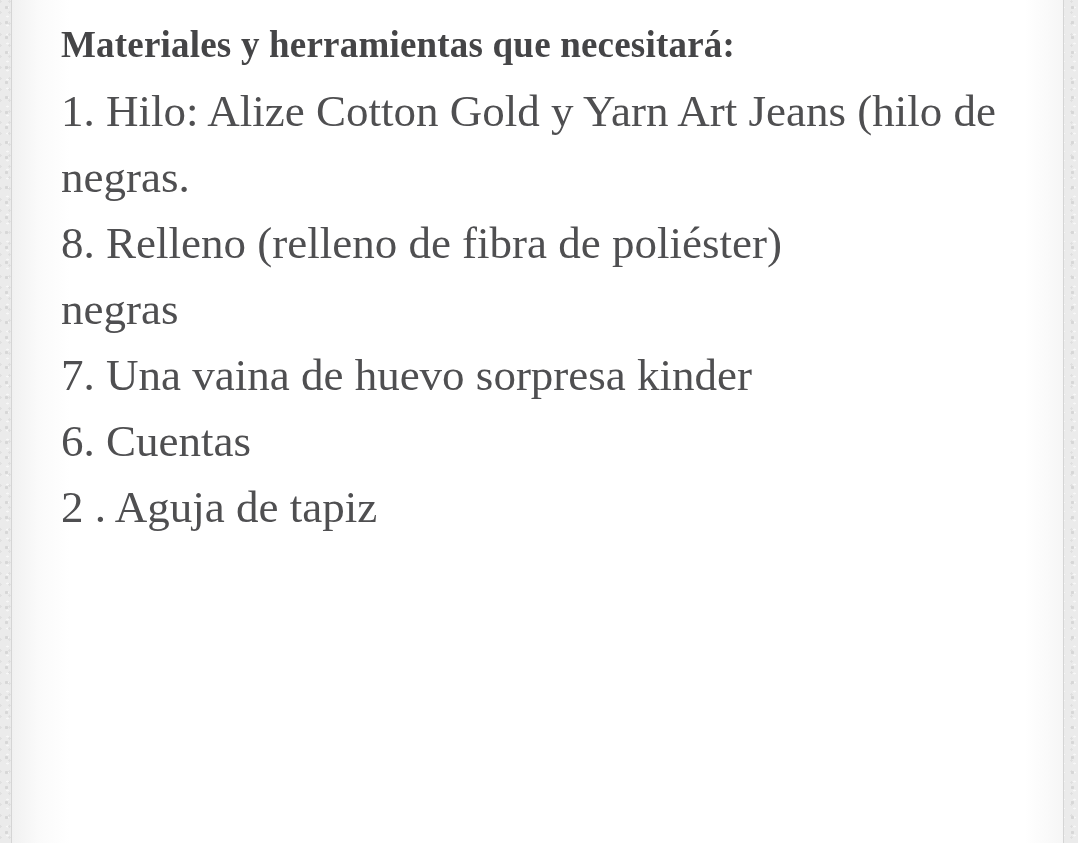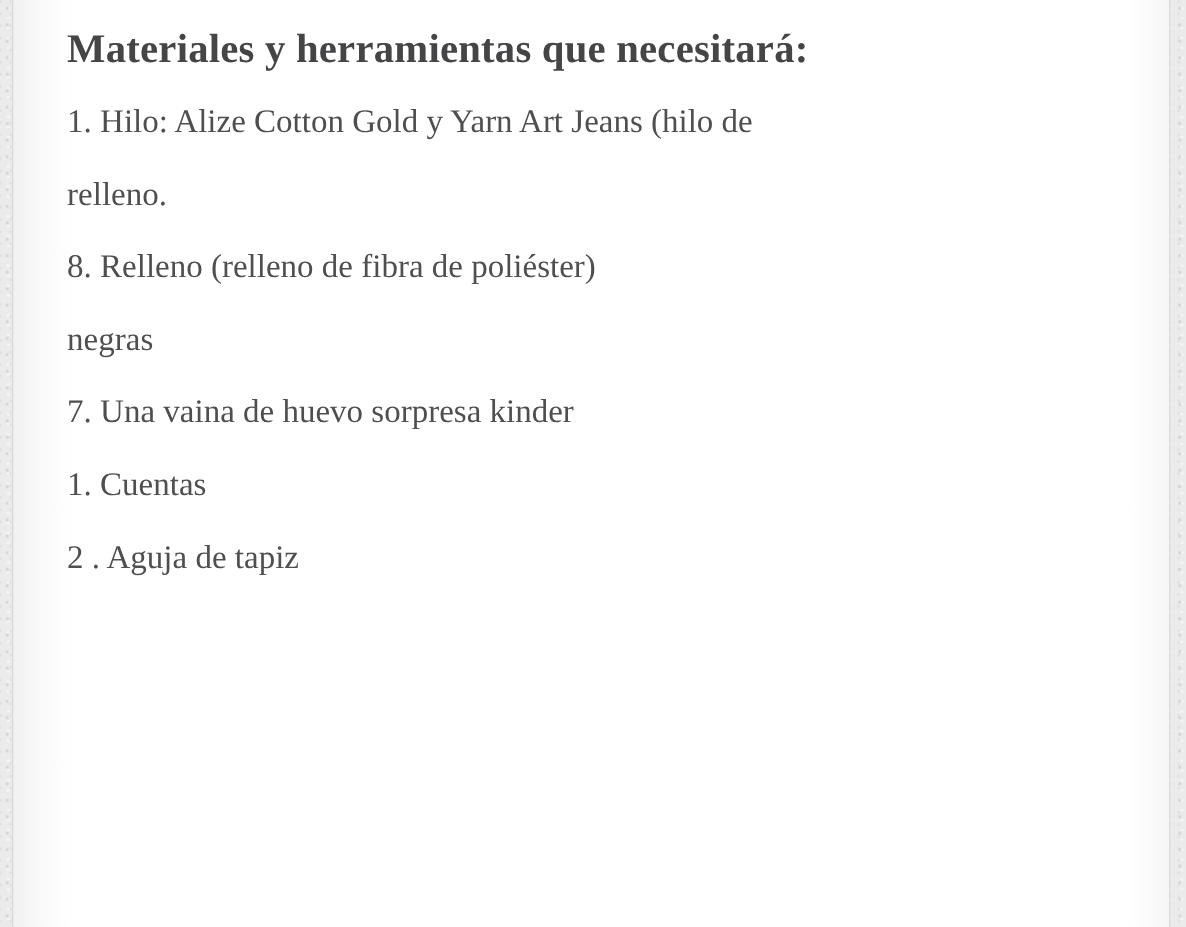--- a/index.html
+++ b/index.html
@@ -48,57 +48,57 @@
     color:var(--text);
   }
   .materials-heading{
     font-size:37px;
     font-weight:bold;
     line-height:66px;
     color:var(--heading);
     letter-spacing:0.2px;
   }
   .material-item{
-    font-size:30px;
+    font-size:45px;
     line-height:66px;
   }
   .material-line{
     white-space:nowrap;
   }
 </style>
 </head>
 <body>
 
 <div class="page-texture">
   <div class="article-card">
     <div class="article-content">
 
       <div class="materials-heading">Materiales y herramientas que necesitará:</div>
 
       <div class="material-item">
         <div class="material-line">1. Hilo: Alize Cotton Gold y Yarn Art Jeans (hilo de</div>
-        <div class="material-line">relleno.</div>
+        <div class="material-line">negras.</div>
       </div>
 
 
       <div class="material-item">
         <div class="material-line">8. Relleno (relleno de fibra de poliéster)</div>
       </div>
 
       <div class="material-item">
         <div class="material-line">negras</div>
       </div>
 
 
       <div class="material-item">
         <div class="material-line">7. Una vaina de huevo sorpresa kinder</div>
       </div>
 
       <div class="material-item">
-        <div class="material-line">1. Cuentas</div>
+        <div class="material-line">6. Cuentas</div>
       </div>
 
       <div class="material-item">
         <div class="material-line">2 . Aguja de tapiz</div>
       </div>
 
     </div>
   </div>
 </div>
 

